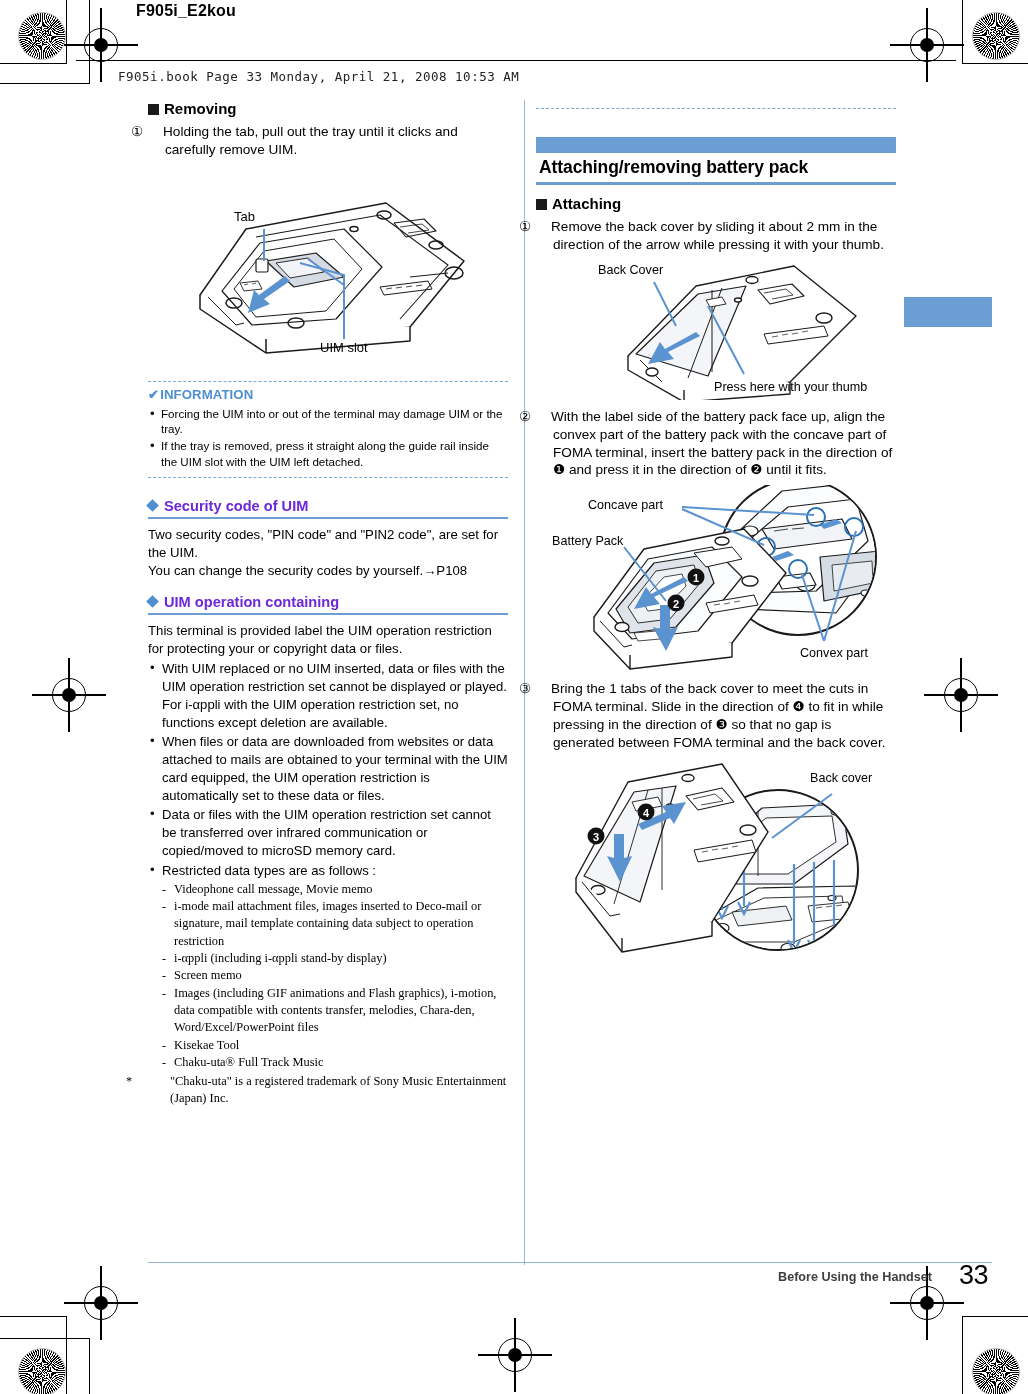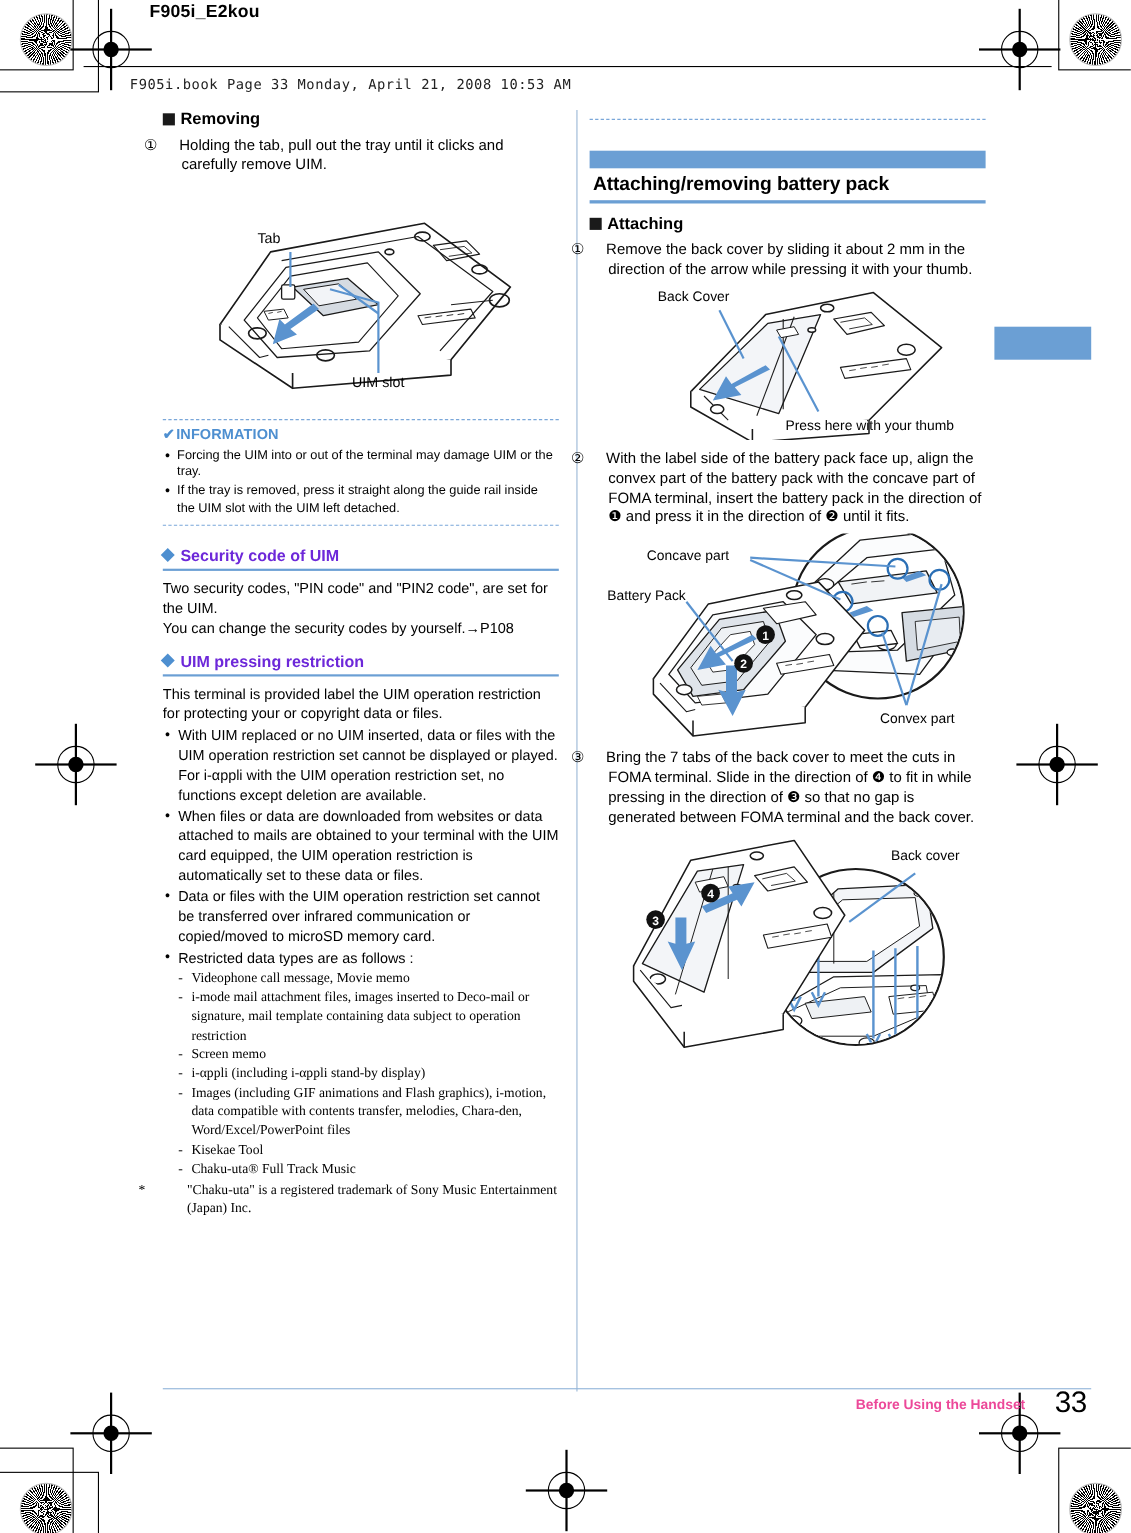--- a/index.html
+++ b/index.html
@@ -70,21 +70,21 @@
   
   .fig{position:relative;}
   .fig svg{display:block;}
 
   
   .side-tab{position:absolute;left:904px;top:297px;width:88px;height:30px;background:#6b9fd4;}
 
   
   .footer{position:absolute;left:148px;top:1262px;width:844px;}
   .foot-rule{position:absolute;left:0;top:0;width:844px;height:1.2px;background:#8fb3d9;}
-  .foot-txt{position:absolute;right:60px;top:8px;color:#ec4899;font-size:12.6px;font-weight:bold;padding-left:13px;}
+  .foot-txt{position:absolute;right:60px;top:8px;color:#404040;font-size:12.6px;font-weight:bold;padding-left:13px;}
   .foot-page{position:absolute;right:4px;top:-2px;font-size:27px;font-weight:normal;letter-spacing:-.5px;}
 </style>
 </head>
 <body>
 
 <div class="page">
 
   <div>
 
     <div class="starburst" style="left:18px;top:12px;width:46px;height:46px;"></div>
@@ -228,37 +228,37 @@
     </div>
 
     <h3 class="h-diamond">
       <span class="dia"></span><span>Security code of UIM</span>
     </h3>
     <div class="h-diamond-rule"></div>
     <p class="body-txt">Two security codes, "PIN code" and "PIN2 code", are set for the UIM.</p>
     <p class="body-txt">You can change the security codes by yourself.→P108</p>
 
     <h3 class="h-diamond">
-      <span class="dia"></span><span>UIM pressing restriction</span>
+      <span class="dia"></span><span>UIM operation containing</span>
     </h3>
     <div class="h-diamond-rule"></div>
     <p class="body-txt">This terminal is provided label the UIM operation restriction for protecting your or copyright data or files.</p>
 
     <ul class="dot dot-lg">
       <li>With UIM replaced or no UIM inserted, data or files with the UIM operation restriction set cannot be displayed or played. For i-αppli with the UIM operation restriction set, no functions except deletion are available.</li>
       <li>When files or data are downloaded from websites or data attached to mails are obtained to your terminal with the UIM card equipped, the UIM operation restriction is automatically set to these data or files.</li>
       <li>Data or files with the UIM operation restriction set cannot be transferred over infrared communication or copied/moved to microSD memory card.</li>
       <li>Restricted data types are as follows :</li>
     </ul>
 
     <ul class="dash">
       <li>Videophone call message, Movie memo</li>
       <li>i-mode mail attachment files, images inserted to Deco-mail or signature, mail template containing data subject to operation restriction</li>
+      <li>i-αppli (including i-αppli stand-by display)</li>
       <li>Screen memo</li>
-      <li>i-αppli (including i-αppli stand-by display)</li>
       <li>Images (including GIF animations and Flash graphics), i-motion, data compatible with contents transfer, melodies, Chara-den, Word/Excel/PowerPoint files</li>
       <li>Kisekae Tool</li>
       <li>Chaku-uta® Full Track Music</li>
     </ul>
 
     <p class="serif" style="font-size:12.4px;line-height:1.4;margin:1px 0 0 0;padding-left:22px;text-indent:-22px;">
       <span style="display:inline-block;width:22px;">*</span><span>"Chaku-uta" is a registered trademark of Sony Music Entertainment (Japan) Inc.</span>
     </p>
   </div>
 
@@ -393,21 +393,21 @@
           <path d="M288 156 L320 46"></path>
           <path d="M288 156 L266 90"></path>
         </g>
 
         <text x="52" y="24" font-family="Liberation Sans, sans-serif" font-size="12.6" fill="#000">Concave part</text>
         <text x="16" y="60" font-family="Liberation Sans, sans-serif" font-size="12.6" fill="#000">Battery Pack</text>
         <text x="264" y="172" font-family="Liberation Sans, sans-serif" font-size="12.6" fill="#000">Convex part</text>
       </svg>
     </div>
 
-    <p class="step" style="margin-top:10px;"><span class="circnum">③</span><span>Bring the 7 tabs of the back cover to meet the cuts in FOMA terminal. Slide in the direction of </span><span>❹</span><span> to fit in while pressing in the direction of </span><span>❸</span><span> so that no gap is generated between FOMA terminal and the back cover.</span></p>
+    <p class="step" style="margin-top:10px;"><span class="circnum">③</span><span>Bring the 1 tabs of the back cover to meet the cuts in FOMA terminal. Slide in the direction of </span><span>❹</span><span> to fit in while pressing in the direction of </span><span>❸</span><span> so that no gap is generated between FOMA terminal and the back cover.</span></p>
 
     <div class="fig" style="height:195px;margin-top:8px;">
       <svg width="360" height="195" viewBox="0 0 360 195">
 
         <circle cx="242" cy="110" r="80" fill="#fff" stroke="#1a1a1a" stroke-width="2"></circle>
         <g clip-path="url(#cl2)">
           <g fill="#fff" stroke="#1a1a1a" stroke-width="1.2" stroke-linejoin="round">
 
             <path d="M170 98 L226 48 L306 44 L312 84 L258 124 L180 124 Z" fill="#f3f5f8"></path>
             <path d="M182 98 L230 58 L296 56 L300 82 L252 114 L190 114" stroke-width=".9"></path>

